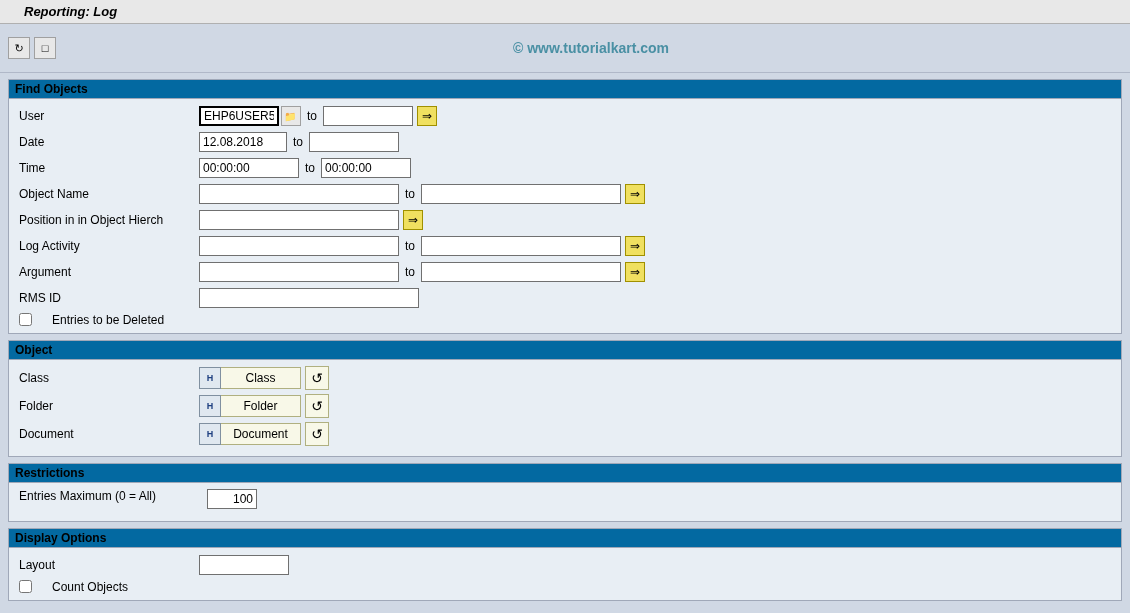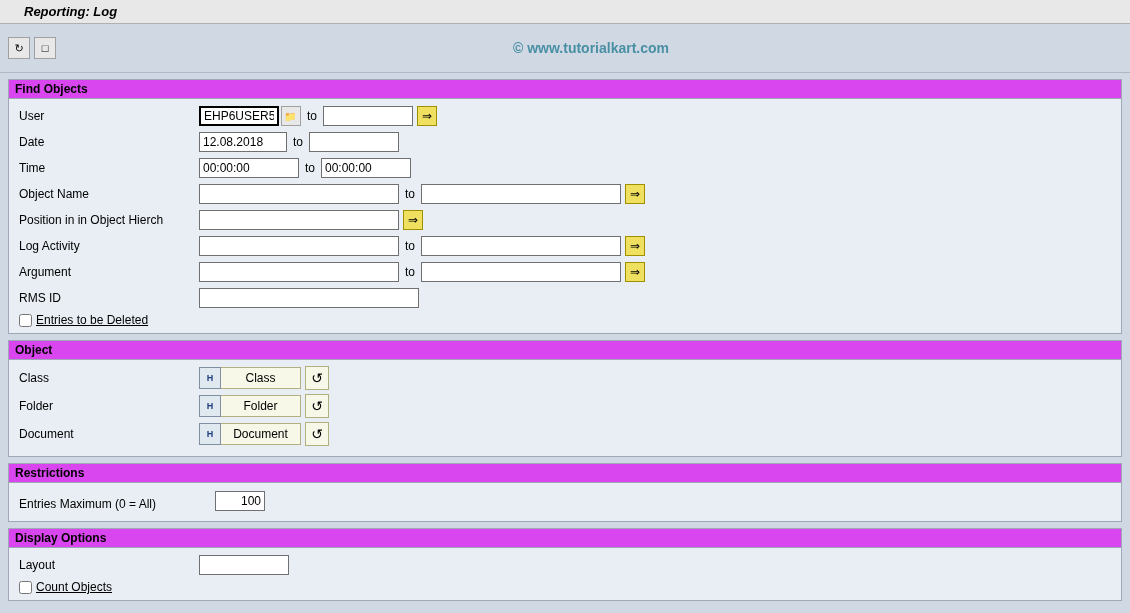--- a/index.html
+++ b/index.html
@@ -49,21 +49,21 @@
       padding: 6px 8px;
       display: flex;
       flex-direction: column;
       gap: 6px;
     }
     .section {
       background: #e8eef4;
       border: 1px solid #a0a8b8;
     }
     .section-title {
-      background: #d946ef;
+      background: #0369a1;
       border-bottom: 1px solid #a0a8b8;
       padding: 2px 6px;
       font-weight: bold;
       font-size: 12px;
     }
     .section-body {
       padding: 6px 10px;
     }
     .form-row {
       display: flex;
@@ -159,33 +159,32 @@
       border: 1px solid #b0b080;
       margin-left: 4px;
       cursor: pointer;
       display: flex;
       align-items: center;
       justify-content: center;
       font-size: 14px;
     }
     .checkbox-row {
       display: flex;
-      align-items: flex-end;
-      gap: 4px;
+      align-items: flex-start;
+      gap: 20px;
       margin-top: 4px;
-      text-decoration: underline;
     }
     .checkbox-row input[type="checkbox"] {
       width: 13px;
       height: 13px;
     }
     .restrictions-row {
       display: flex;
-      align-items: flex-end;
-      gap: 16px;
+      align-items: flex-start;
+      gap: 8px;
     }
   </style>
 </head>
 <body>
 
 <div class="title-bar">
   <span>Reporting: Log</span>
 </div>
 
 <div class="toolbar">

